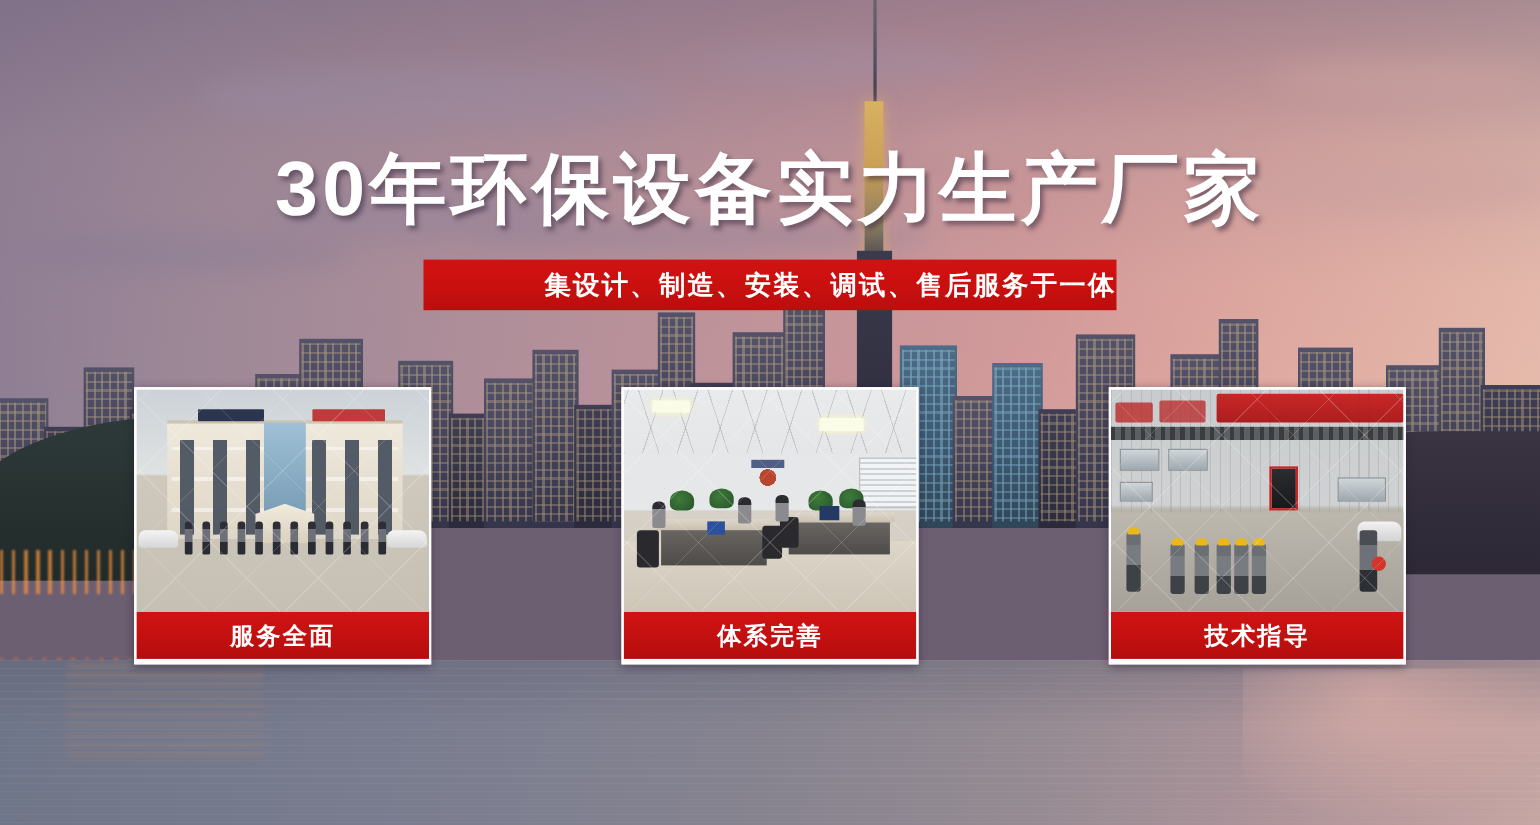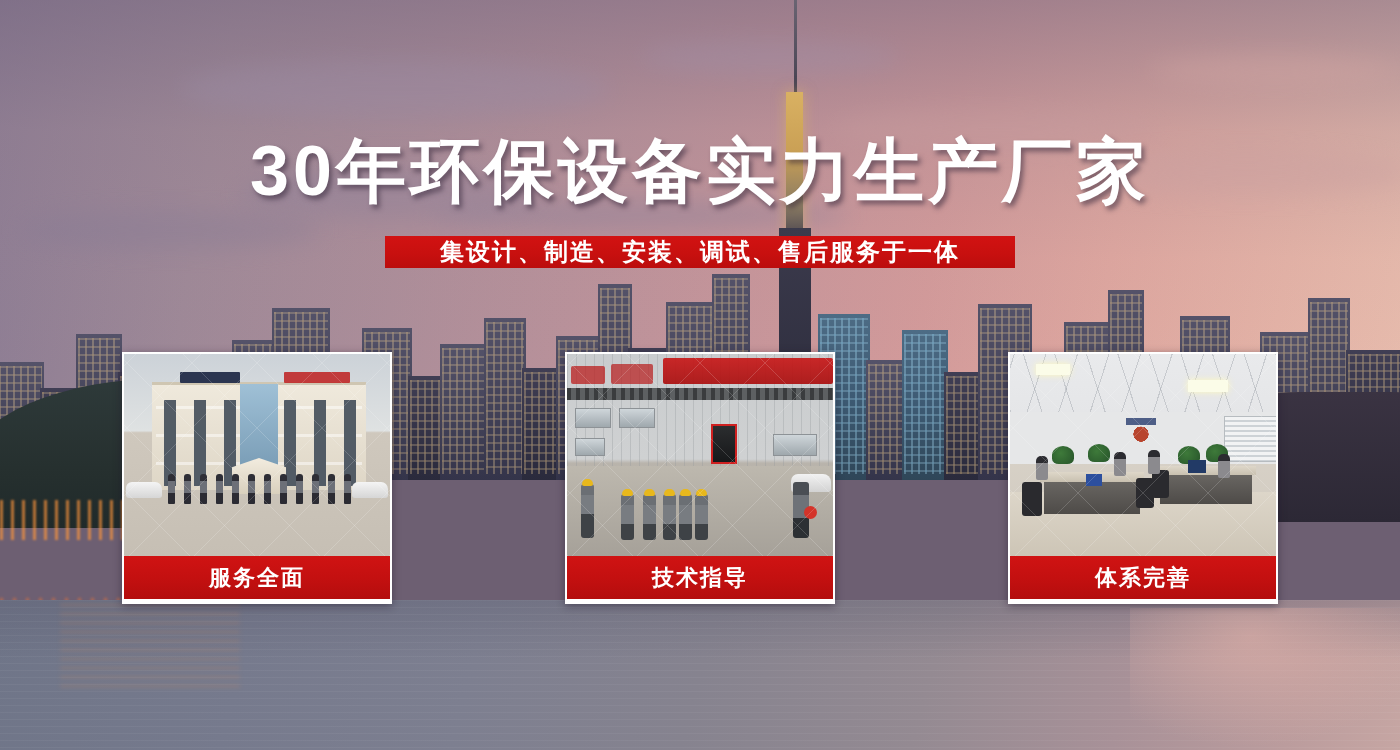--- a/index.html
+++ b/index.html
@@ -142,23 +142,23 @@
     text-align:center;
     font-size:70px; line-height:80px;
     font-weight:bold; color:#ffffff;
     letter-spacing:4px;
     text-shadow:3px 4px 5px rgba(55,40,60,.55);
     white-space:nowrap;
   }
 
   
   .subbanner {
-    position:absolute; left:385px; top:236px; width:630px; height:32px;
+    position:absolute; left:385px; top:236px; width:630px; height:46px;
     background:linear-gradient(180deg,#d21212 0%,#c8100f 55%,#bb0d0d 100%);
-    display:flex; align-items:center; justify-content:center;
+    display:flex; align-items:center; justify-content:flex-end;
   }
   .subbanner span {
     color:#ffffff; font-size:24px; font-weight:bold; letter-spacing:2px;
     white-space:nowrap;
   }
 
   
   .cards {
     position:absolute; left:122px; top:352px; width:1156px; height:252px;
     display:flex; justify-content:space-between;
@@ -417,20 +417,52 @@
       <div class="person" style="left:172px;"></div>
       <div class="person" style="left:188px;"></div>
       <div class="person" style="left:204px;"></div>
       <div class="person" style="left:220px;"></div>
     </div>
     <div class="card-label">
       <span>服务全面</span>
     </div>
   </div>
 
+
+  <div class="card">
+    <div class="card-photo p3">
+      <div class="ceiling"></div>
+      <div class="panel" style="left:26px;  top:10px; width:34px; height:11px;"></div>
+      <div class="panel" style="left:178px; top:26px; width:40px; height:12px;"></div>
+      <div class="wall"></div>
+      <div class="wdecal"></div>
+      <div class="blinds"></div>
+      <div class="floor"></div>
+      <div class="plant" style="left:42px;  top:92px;"></div>
+      <div class="plant" style="left:78px;  top:90px;"></div>
+      <div class="plant" style="left:168px; top:92px;"></div>
+      <div class="plant" style="left:196px; top:90px;"></div>
+      <div class="desk" style="left:34px;  top:122px; width:96px; height:38px;"></div>
+      <div class="deskt" style="left:30px;  top:118px; width:104px;height:10px;"></div>
+      <div class="desk" style="left:150px; top:116px; width:92px; height:34px;"></div>
+      <div class="deskt" style="left:146px; top:112px; width:100px;height:9px;"></div>
+      <div class="chair" style="left:12px;  top:128px; width:20px; height:34px;"></div>
+      <div class="chair" style="left:126px; top:124px; width:18px; height:30px;"></div>
+      <div class="chair" style="left:142px; top:116px; width:17px; height:28px;"></div>
+      <div class="sit" style="left:26px;  top:102px;"></div>
+      <div class="sit" style="left:104px; top:98px;"></div>
+      <div class="sit" style="left:138px; top:96px;"></div>
+      <div class="sit" style="left:208px; top:100px;"></div>
+      <div class="panel" style="left:76px; top:120px; width:16px; height:12px; background:#2c4f9e; box-shadow:none;"></div>
+      <div class="panel" style="left:178px;top:106px; width:18px; height:13px; background:#223a66; box-shadow:none;"></div>
+    </div>
+    <div class="card-label">
+      <span>体系完善</span>
+    </div>
+  </div>
 
   <div class="card">
     <div class="card-photo p4">
       <div class="fac"></div>
       <div class="bigsign"></div>
       <div class="sm1"></div>
       <div class="sm2"></div>
       <div class="band"></div>
       <div class="win" style="left:8px;   top:54px; width:36px; height:20px;"></div>
       <div class="win" style="left:52px;  top:54px; width:36px; height:20px;"></div>
@@ -458,45 +490,13 @@
           <i></i>
         </div>
       <div class="boss"></div>
       <div class="helmet"></div>
     </div>
     <div class="card-label">
       <span>技术指导</span>
     </div>
   </div>
 
-  <div class="card">
-    <div class="card-photo p3">
-      <div class="ceiling"></div>
-      <div class="panel" style="left:26px;  top:10px; width:34px; height:11px;"></div>
-      <div class="panel" style="left:178px; top:26px; width:40px; height:12px;"></div>
-      <div class="wall"></div>
-      <div class="wdecal"></div>
-      <div class="blinds"></div>
-      <div class="floor"></div>
-      <div class="plant" style="left:42px;  top:92px;"></div>
-      <div class="plant" style="left:78px;  top:90px;"></div>
-      <div class="plant" style="left:168px; top:92px;"></div>
-      <div class="plant" style="left:196px; top:90px;"></div>
-      <div class="desk" style="left:34px;  top:122px; width:96px; height:38px;"></div>
-      <div class="deskt" style="left:30px;  top:118px; width:104px;height:10px;"></div>
-      <div class="desk" style="left:150px; top:116px; width:92px; height:34px;"></div>
-      <div class="deskt" style="left:146px; top:112px; width:100px;height:9px;"></div>
-      <div class="chair" style="left:12px;  top:128px; width:20px; height:34px;"></div>
-      <div class="chair" style="left:126px; top:124px; width:18px; height:30px;"></div>
-      <div class="chair" style="left:142px; top:116px; width:17px; height:28px;"></div>
-      <div class="sit" style="left:26px;  top:102px;"></div>
-      <div class="sit" style="left:104px; top:98px;"></div>
-      <div class="sit" style="left:138px; top:96px;"></div>
-      <div class="sit" style="left:208px; top:100px;"></div>
-      <div class="panel" style="left:76px; top:120px; width:16px; height:12px; background:#2c4f9e; box-shadow:none;"></div>
-      <div class="panel" style="left:178px;top:106px; width:18px; height:13px; background:#223a66; box-shadow:none;"></div>
-    </div>
-    <div class="card-label">
-      <span>体系完善</span>
-    </div>
-  </div>
-
 </div>
 
 </body></html>

